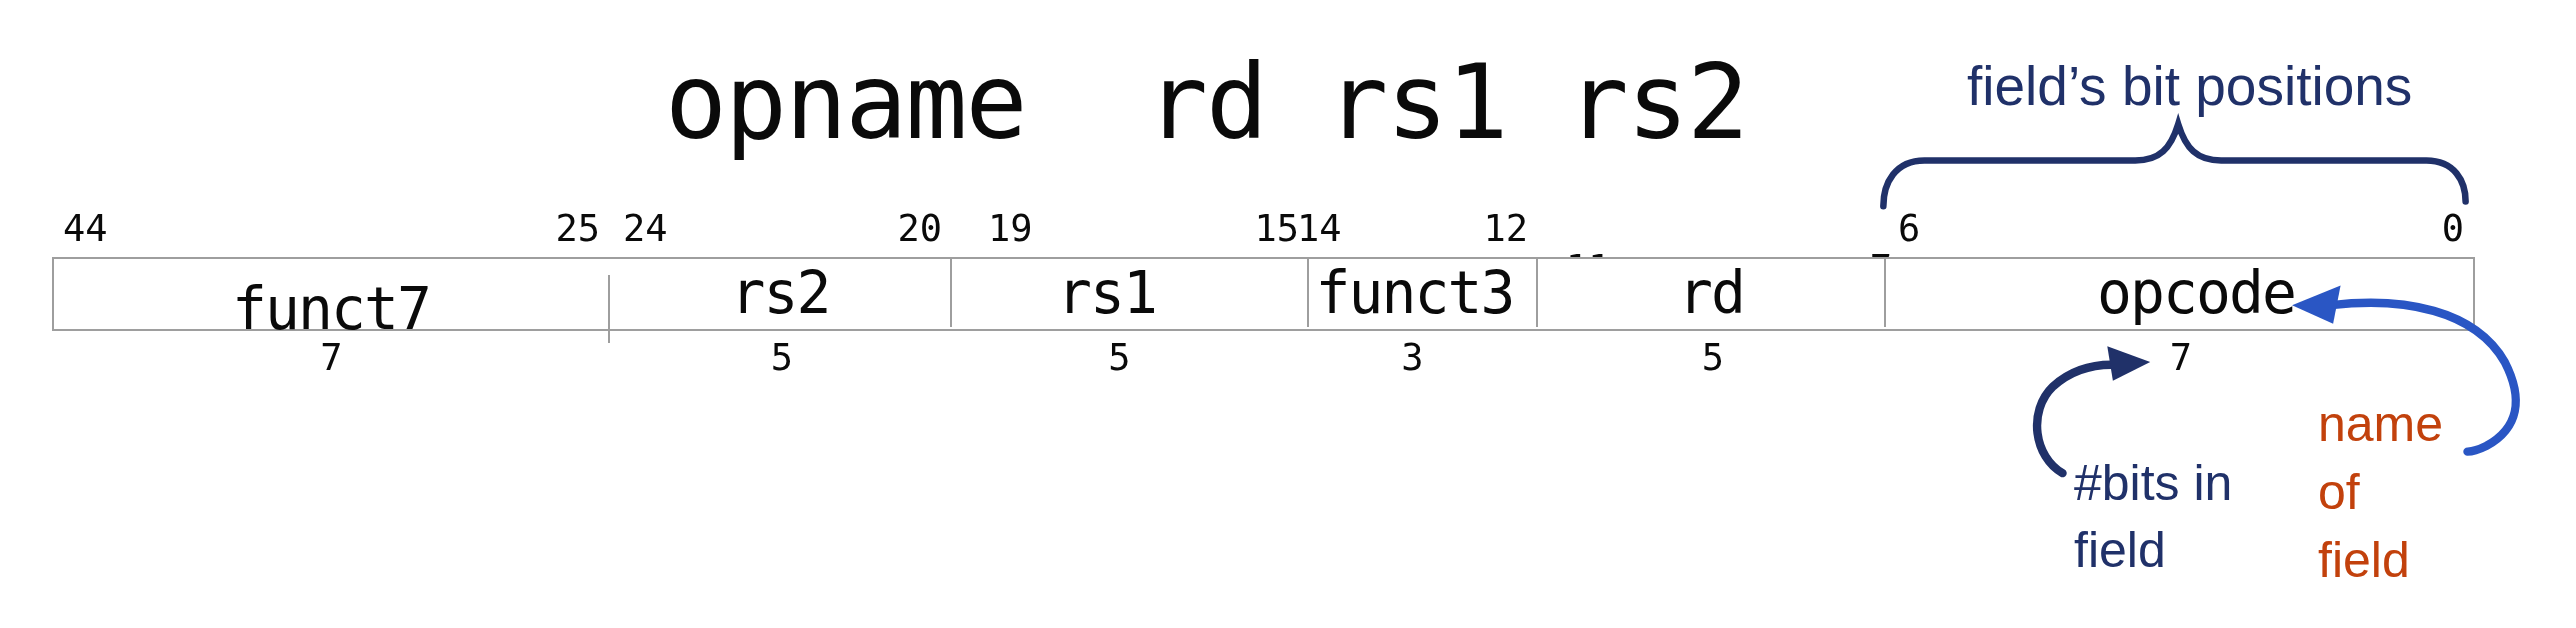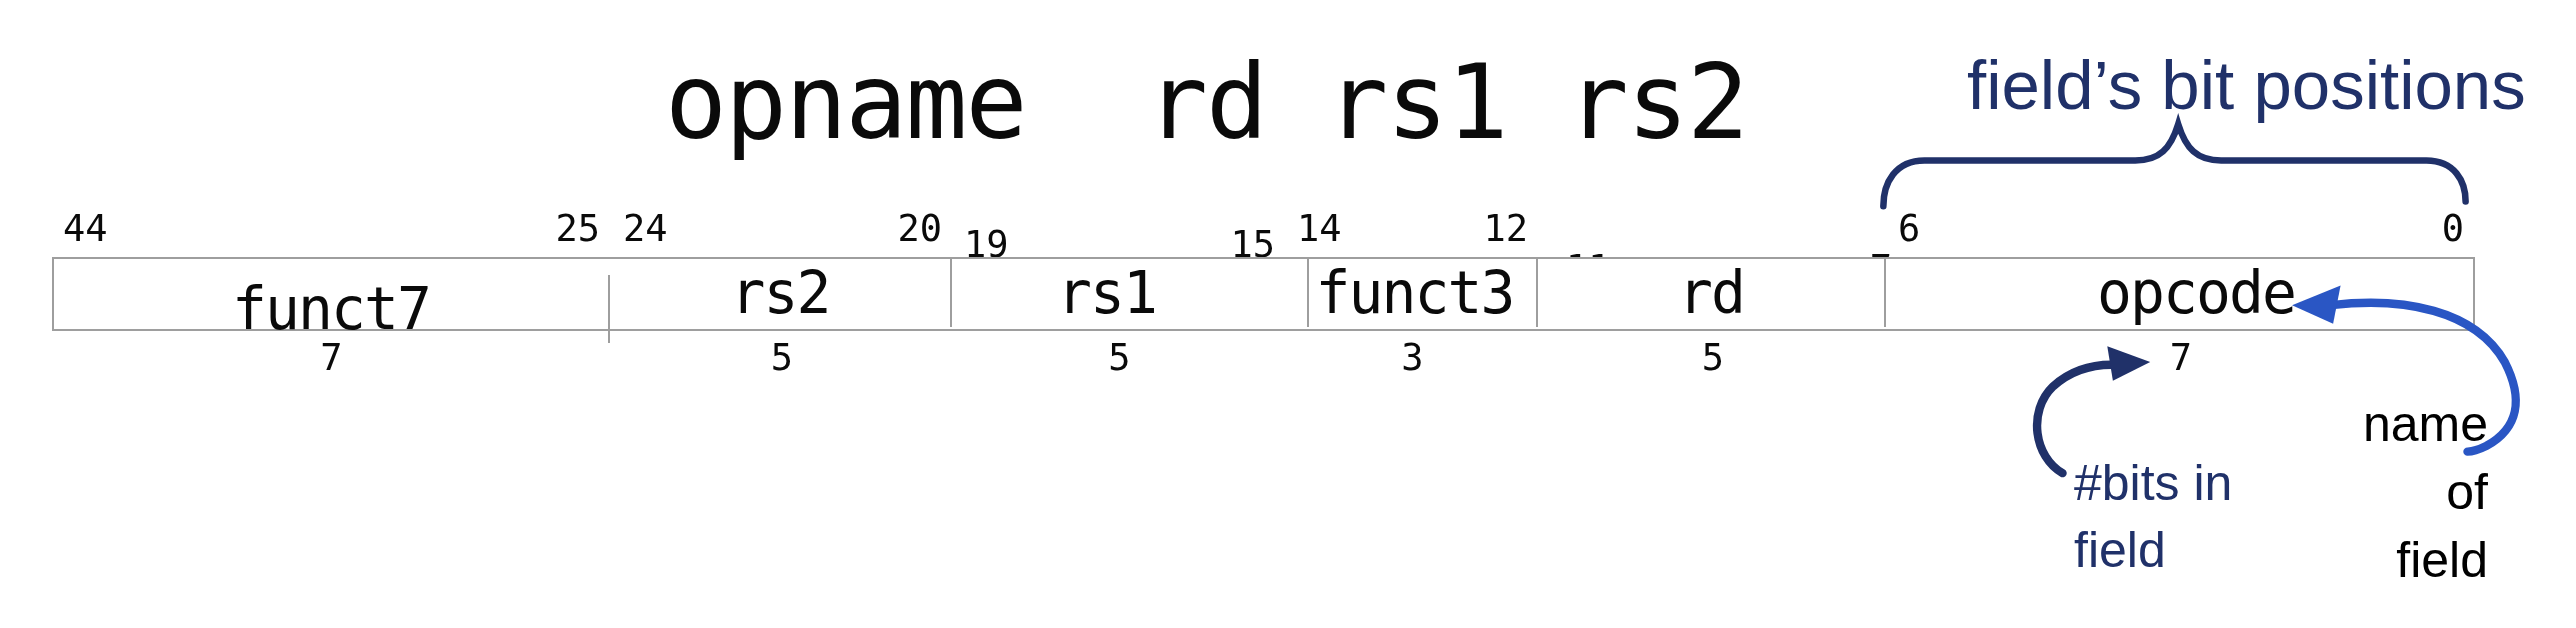--- a/index.html
+++ b/index.html
@@ -75,21 +75,21 @@
     text-align: center;
     font-size: 37px;
     line-height: 39px;
     color: #0a0a0a;
   }
 
   .ann-bitpos {
     position: absolute;
     left: 1967px;
     top: 60px;
-    font-size: 69px;
+    font-size: 55px;
     line-height: 52px;
     color: #203169;
     white-space: pre;
   }
   .ann-bits-in-field {
     position: absolute;
     left: 2074px;
     top: 450px;
     font-size: 50px;
     line-height: 67px;
@@ -97,23 +97,23 @@
     white-space: pre-line;
     text-align: left;
   }
   .ann-name-of-field {
     position: absolute;
     left: 2318px;
     top: 390px;
     width: 170px;
     font-size: 50px;
     line-height: 68px;
-    color: #000000;
+    color: #c2410c;
     white-space: pre-line;
-    text-align: right;
+    text-align: left;
   }
 
   .overlay {
     position: absolute;
     left: 0;
     top: 0;
     pointer-events: none;
   }
 </style>
 </head>
@@ -124,21 +124,21 @@
   <div class="title mono">opname  rd rs1 rs2</div>
 
   <div class="bitpos mono" style="left:63px;   width:537px;">
     <span>44</span>
     <span>25</span>
   </div>
   <div class="bitpos mono" style="left:623px;  width:319px;">
     <span>24</span>
     <span>20</span>
   </div>
-  <div class="bitpos mono" style="left:964px; width:311px;margin-top:16px;">
+  <div class="bitpos mono" style="left:988px; width:311px;">
     <span>19</span>
     <span>15</span>
   </div>
   <div class="bitpos mono" style="left:1297px; width:231px;">
     <span>14</span>
     <span>12</span>
   </div>
   <div class="bitpos mono" style="left:1566px; width:326px;margin-top:40px;">
     <span>11</span>
     <span>7</span>

